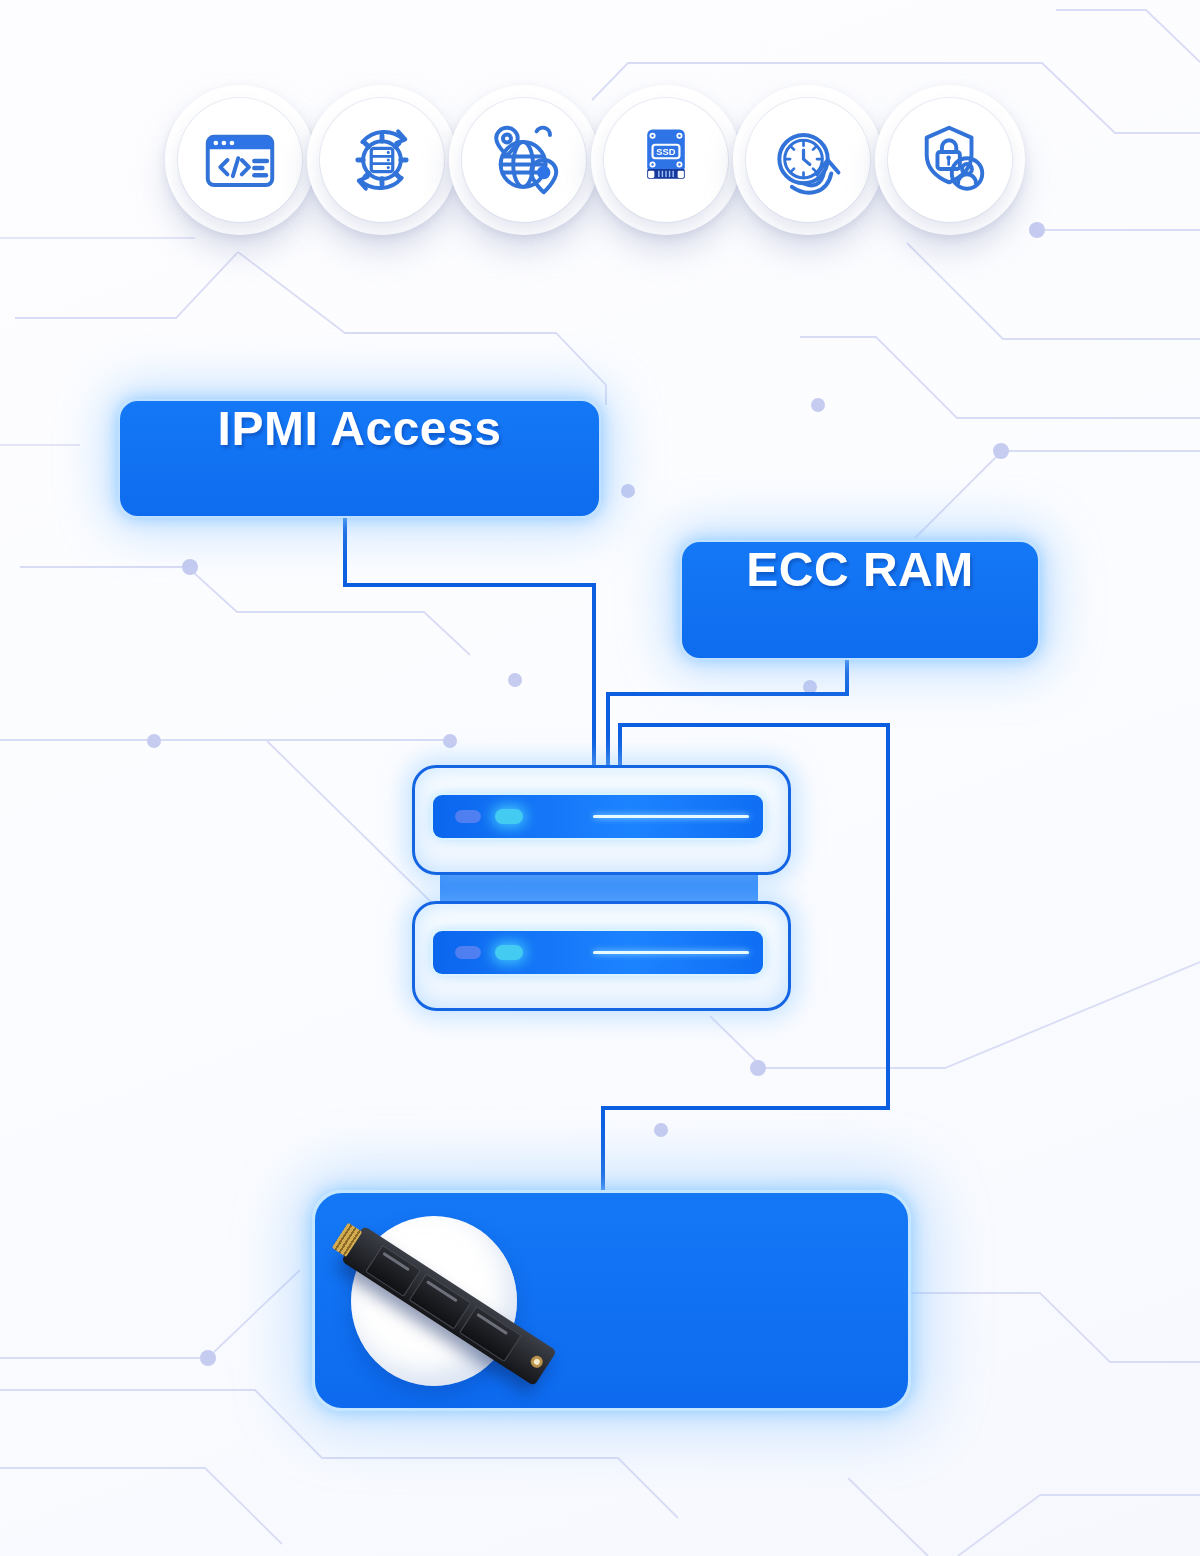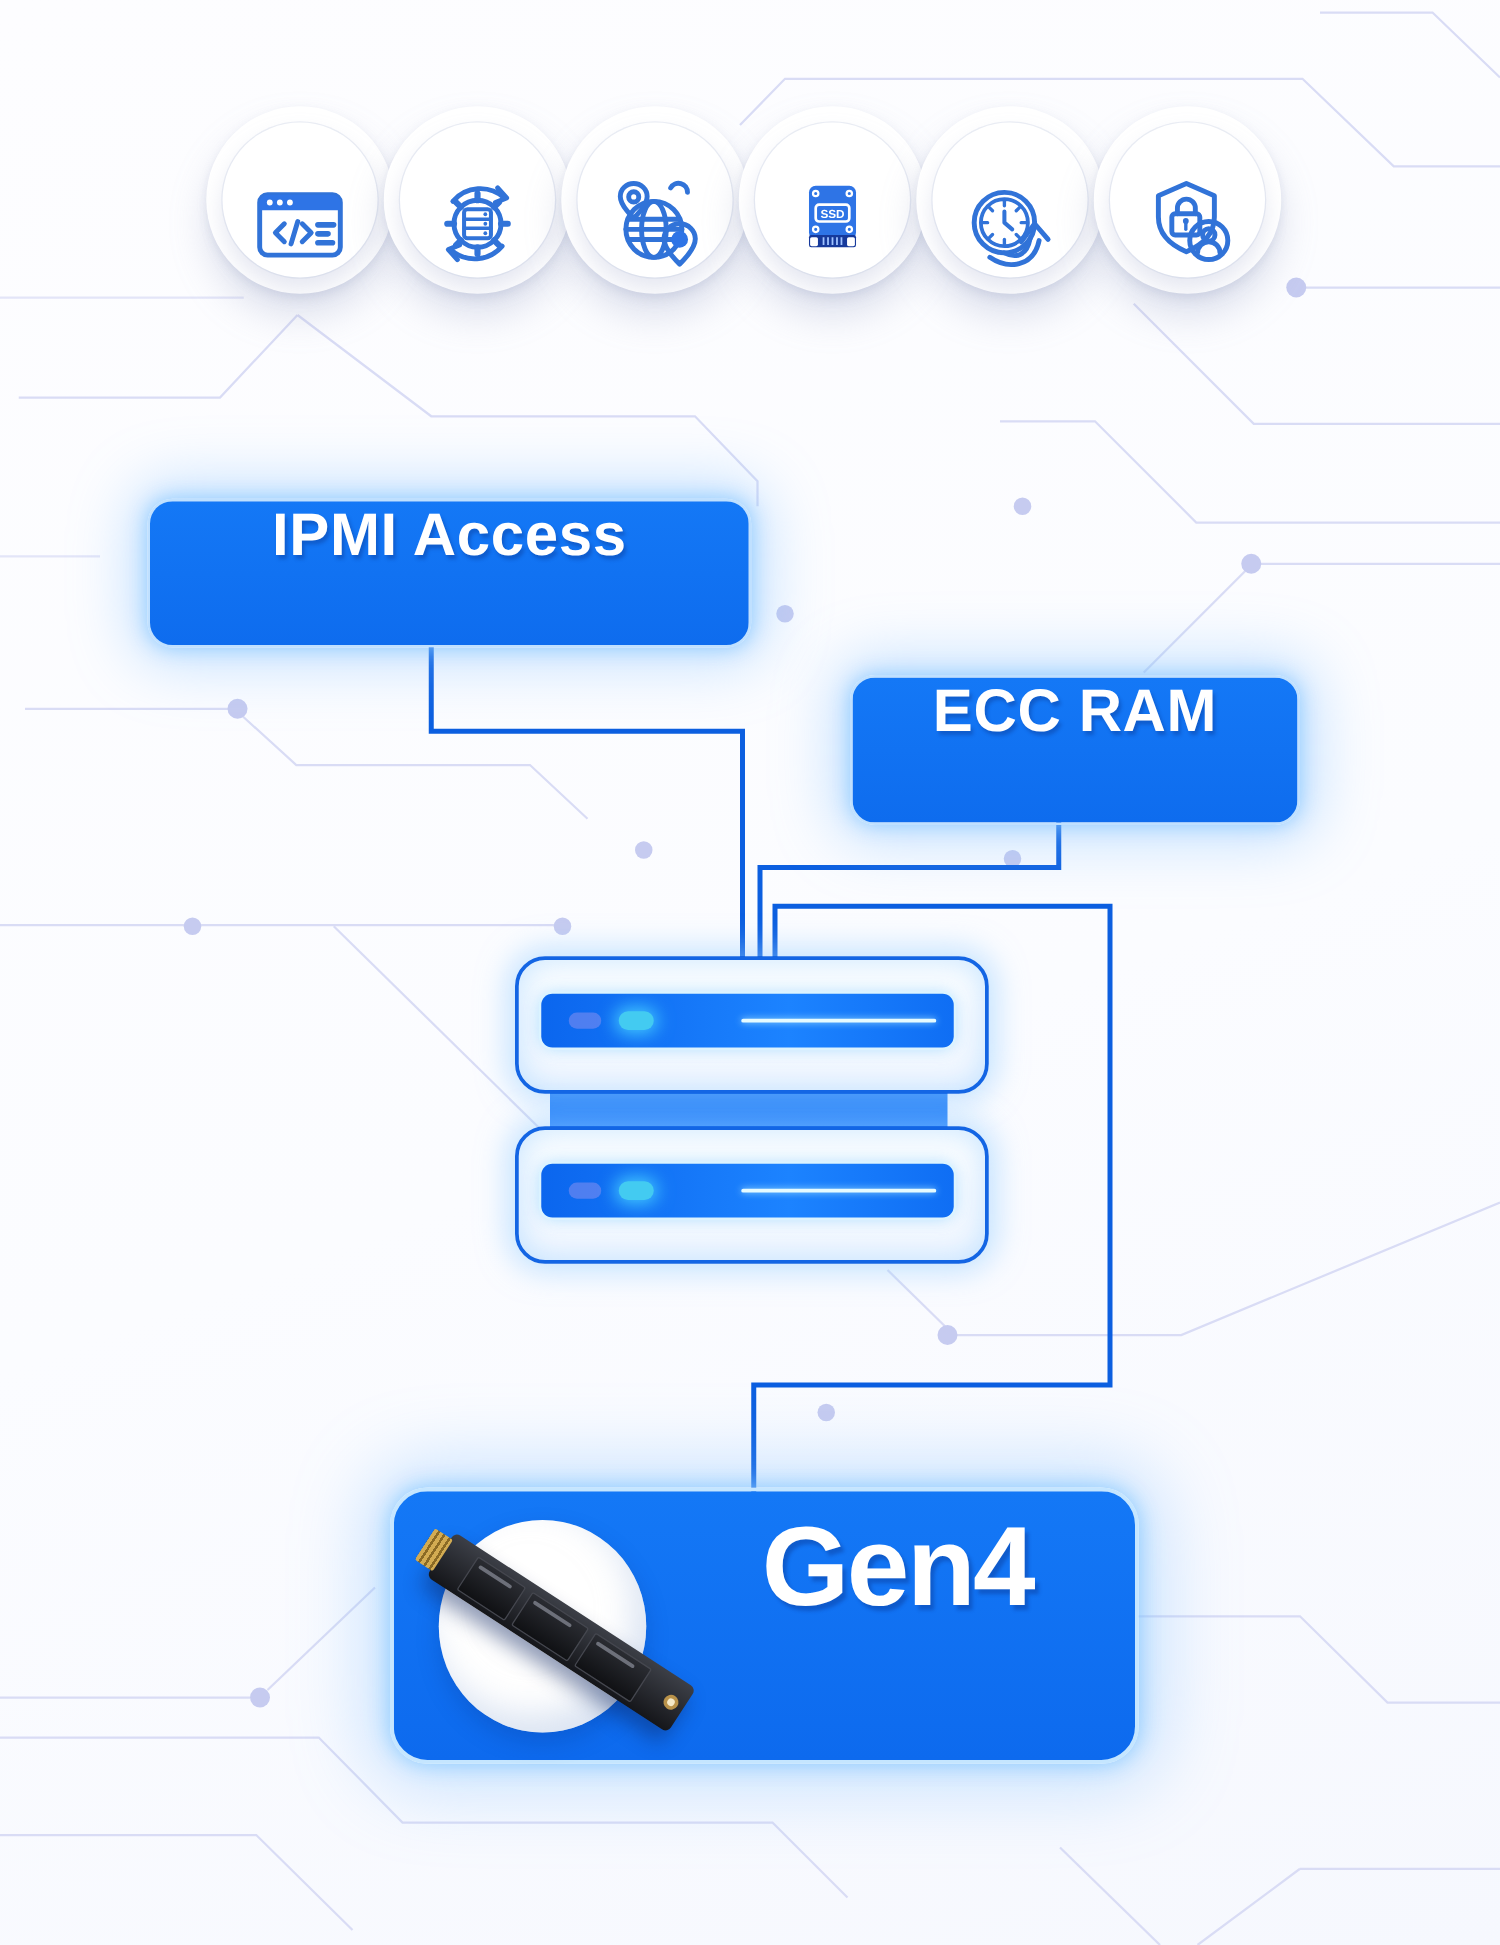--- a/index.html
+++ b/index.html
@@ -15,21 +15,21 @@
   .connector{fill:none;stroke:#0c5fe0;stroke-width:4;}
   
   .badge{
     position:absolute;top:85px;width:150px;height:150px;border-radius:50%;
     background:#fff;
     box-shadow:0 18px 30px rgba(145,155,190,.28),0 3px 8px rgba(145,155,190,.18);
   }
   .badge-inner{
     position:absolute;inset:13px;border-radius:50%;background:#fff;
     box-shadow:0 0 0 1px rgba(190,198,222,.30),0 10px 18px rgba(160,170,205,.28);
-    display:flex;align-items:flex-end;justify-content:center;
+    display:flex;align-items:center;justify-content:center;
   }
   .badge-inner svg{width:86px;height:86px;}
   .ic{stroke:#3173d8;stroke-width:4.4;fill:none;stroke-linecap:round;stroke-linejoin:round;}
   .icf{fill:#2e74e6;stroke:none;}
   
   .node{
     position:absolute;display:flex;justify-content:center;
     background:linear-gradient(180deg,#1478f6,#0e6cee);
     border:2px solid #bfe0ff;border-radius:20px;
     box-shadow:0 0 16px rgba(130,198,255,.85),0 0 48px 14px rgba(125,190,255,.40);
@@ -303,17 +303,16 @@
         </div>
       <div class="chip chip2">
           <span class="chip-label"></span>
         </div>
       <div class="chip chip3">
           <span class="chip-label"></span>
         </div>
       <div class="hole"></div>
     </div>
     <div class="gen4-text">
-      <div class="gen4-title">Gen4</div>
     </div>
   </div>
 
 </div>
 
 </body></html>

